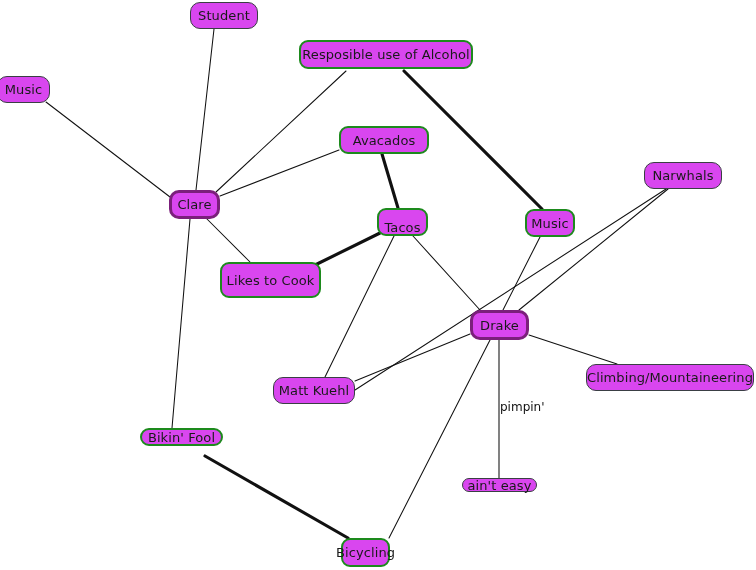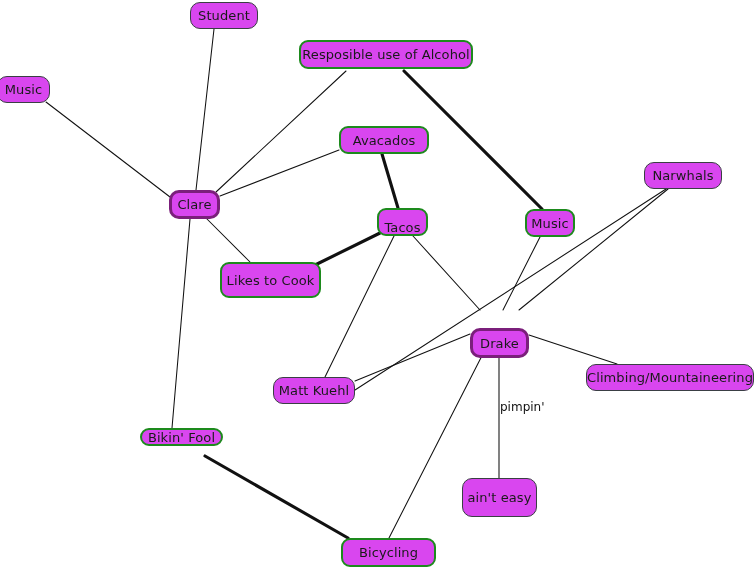--- a/index.html
+++ b/index.html
@@ -104,35 +104,35 @@
       </div>
       <div class="node green" style="left: 377px; top: 208px; width: 51px; height: 28px; align-items: flex-end;">
         <span>Tacos</span>
       </div>
       <div class="node green" style="left: 525px; top: 209px; width: 50px; height: 28px;">
         <span>Music</span>
       </div>
       <div class="node green" style="left: 220px; top: 262px; width: 101px; height: 36px;">
         <span>Likes to Cook</span>
       </div>
-      <div class="node purple" style="left: 470px; top: 328px; width: 59px; height: 30px;">
+      <div class="node purple" style="left: 470px; top: 310px; width: 59px; height: 30px;">
         <span>Drake</span>
       </div>
       <div class="node plain" style="left: 586px; top: 364px; width: 168px; height: 27px; align-items: center;">
         <span>Climbing/Mountaineering</span>
       </div>
       <div class="node plain" style="left: 273px; top: 377px; width: 82px; height: 27px;">
         <span>Matt Kuehl</span>
       </div>
       <div class="node green" style="left: 140px; top: 428px; width: 83px; height: 18px;">
         <span>Bikin' Fool</span>
       </div>
-      <div class="node plain" style="left: 462px; top: 478px; width: 75px; height: 39px; align-items: center;">
+      <div class="node plain" style="left: 462px; top: 478px; width: 75px; height: 14px; align-items: center;">
         <span>ain't easy</span>
       </div>
-      <div class="node green" style="left: 341px; top: 538px; width: 95px; height: 29px;">
+      <div class="node green" style="left: 341px; top: 538px; width: 49px; height: 29px;">
         <span>Bicycling</span>
       </div>
     </div>
   <div id="label-layer">
       <div class="edge-label" style="left: 476px; top: 401px; margin-left: 24px;">pimpin'</div>
     </div>
 </div>
 
 </body></html>

